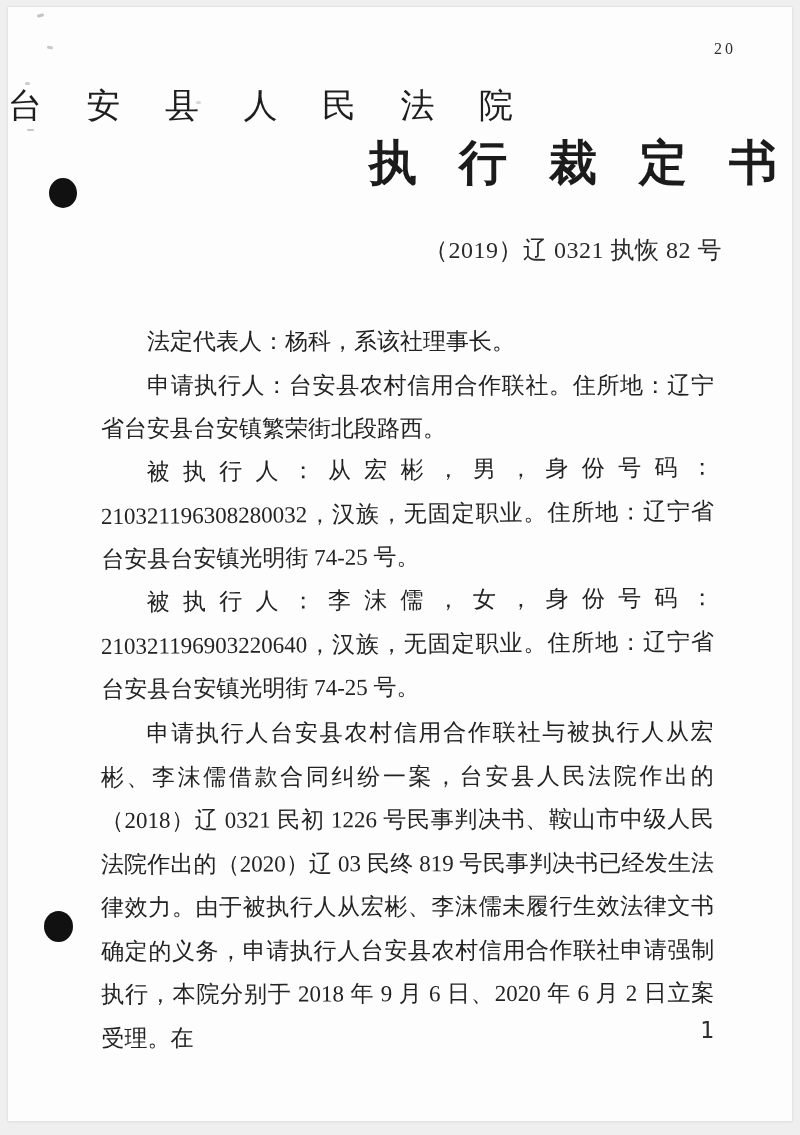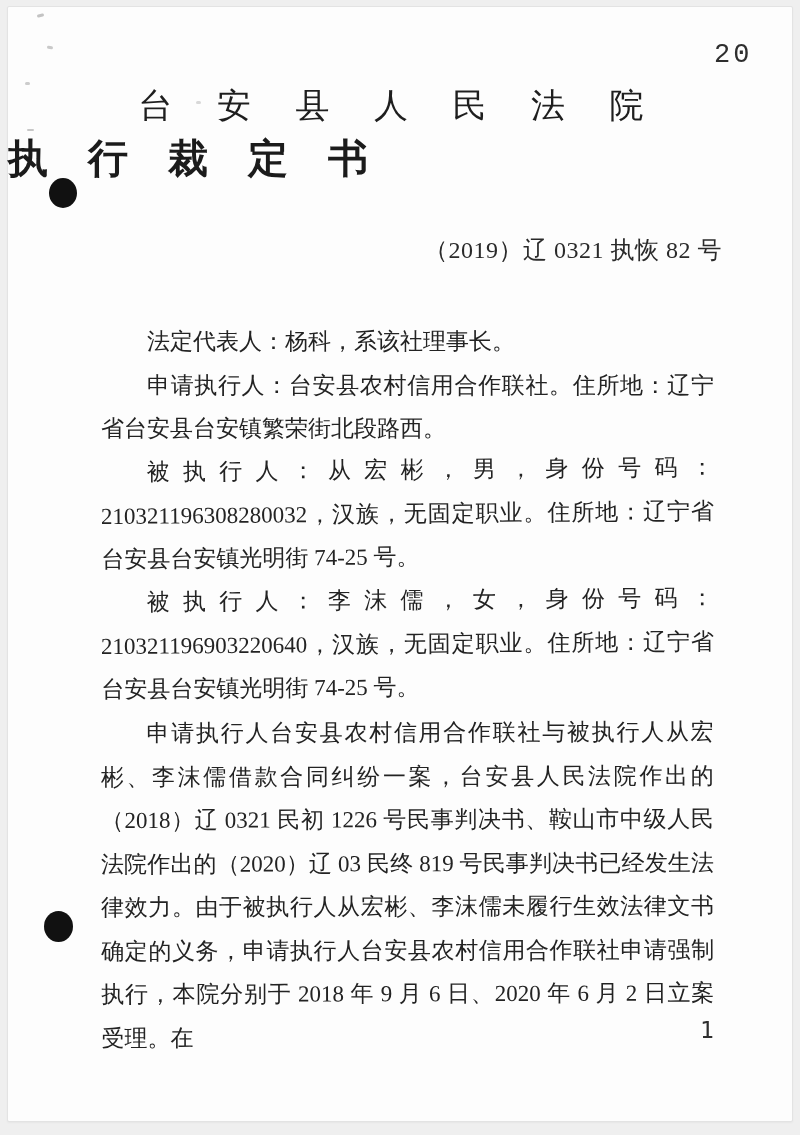--- a/index.html
+++ b/index.html
@@ -19,44 +19,44 @@
     left: 7px; top: 6px;
     width: 786px; height: 1116px;
     background: #fdfdfd;
     border: 1px solid #e3e3e3;
     border-radius: 2px;
     box-shadow: 0 1px 2px rgba(0,0,0,0.04);
   }
   .corner-num {
     position: absolute;
     top: 33px; left: 706px;
-    font-family: Liberation Mono, monospace;
-    font-size: 27px;
+    font-family: Liberation Serif, serif;
+    font-size: 16px;
     letter-spacing: 3px;
     color: #2e2e2e;
   }
   .court-name {
     position: absolute;
     top: 76px; left: 0;
     width: 100%;
     margin: 0;
-    text-align: center;
+    text-align: left;
     font-size: 34px;
     font-weight: 500;
     letter-spacing: 18px;
     color: #1e1e1e;
     white-space: nowrap;
   }
   .doc-title {
     position: absolute;
     top: 124px; left: 0;
     width: 100%;
     margin: 0;
-    text-align: left;
-    font-size: 40px;
+    text-align: right;
+    font-size: 48px;
     font-weight: 600;
     letter-spacing: 15px;
     color: #1b1b1b;
     white-space: nowrap;
   }
   .case-no {
     position: absolute;
     top: 227px; right: 70px;
     font-size: 24px;
     letter-spacing: 0.5px;

